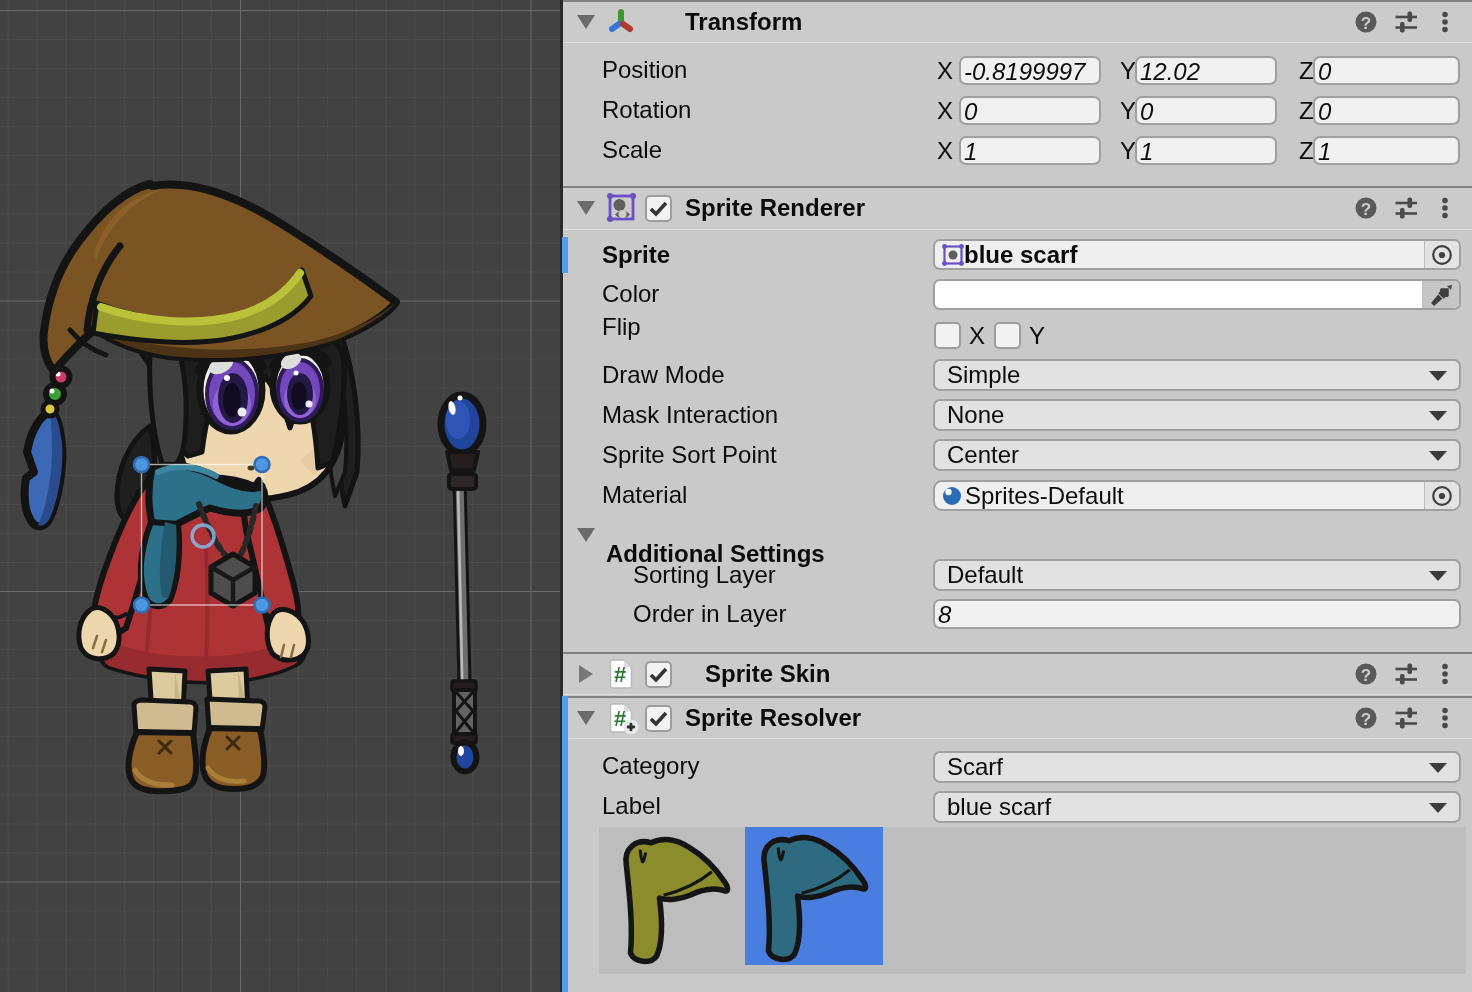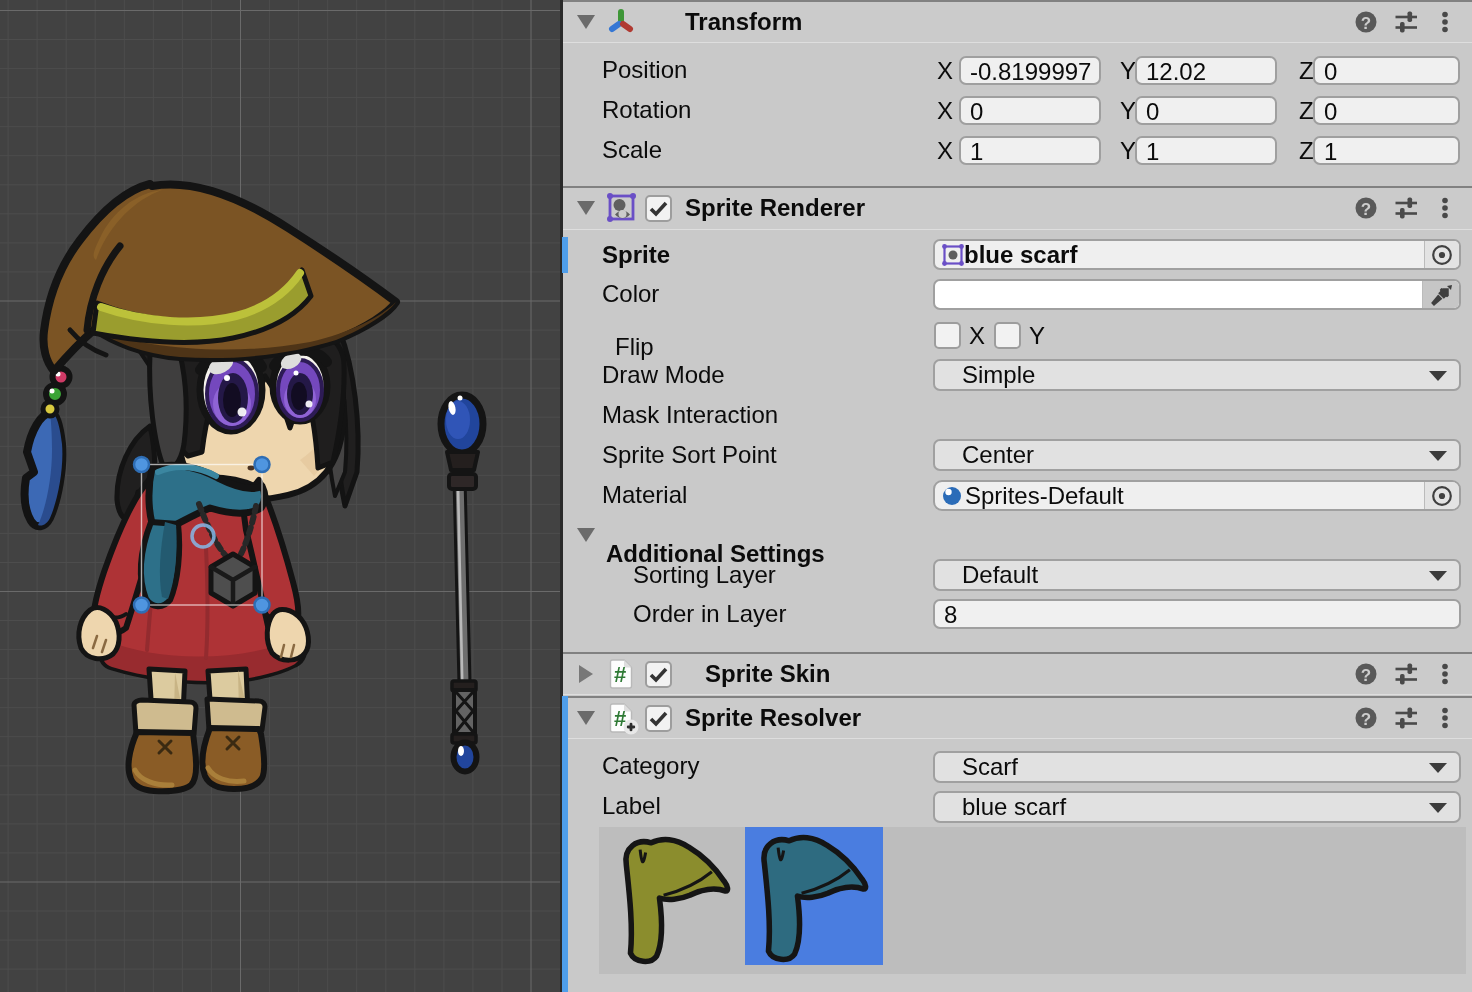--- a/index.html
+++ b/index.html
@@ -3,22 +3,22 @@
 <meta charset="utf-8">
 <style>
 html,body{margin:0;padding:0;background:#414141;}
 #page{position:relative;width:1472px;height:992px;overflow:hidden;font-family:"Liberation Sans",sans-serif;}
 #scene{position:absolute;left:0;top:0;width:560px;height:992px;background:#424242;}
 #sep{position:absolute;left:560px;top:0;width:3px;height:992px;background:#2a2a2a;}
 #insp{position:absolute;left:563px;top:0;width:909px;height:992px;background:#c9c9c9;}
 .hdr{position:absolute;left:0;width:909px;background:#cbcbcb;border-top:2px solid #818181;border-bottom:1px solid #dedede;box-sizing:border-box;}
 .lab{position:absolute;font-size:24px;color:#0b0b0b;line-height:30px;height:30px;white-space:nowrap;letter-spacing:0;}
 .b{font-weight:bold;}
-.tf{position:absolute;background:#f0f0f0;border:2px solid #9f9f9f;border-radius:7px;box-sizing:border-box;font-size:24px;color:#0b0b0b;padding-left:9px;letter-spacing:0;}
-.dd{position:absolute;left:370px;width:528px;height:32px;background:#e1e1e1;border:2px solid #a0a0a0;border-radius:7px;box-sizing:border-box;font-size:24px;color:#0b0b0b;padding-left:27px;line-height:28px;letter-spacing:0;}
+.tf{position:absolute;background:#f0f0f0;border:2px solid #9f9f9f;border-radius:7px;box-sizing:border-box;font-size:24px;color:#0b0b0b;padding-left:3px;letter-spacing:0;font-style:italic;}
+.dd{position:absolute;left:370px;width:528px;height:32px;background:#e1e1e1;border:2px solid #a0a0a0;border-radius:7px;box-sizing:border-box;font-size:24px;color:#0b0b0b;padding-left:12px;line-height:28px;letter-spacing:0;}
 .dd:after{content:"";position:absolute;right:12px;top:10px;width:0;height:0;border-left:9px solid transparent;border-right:9px solid transparent;border-top:10px solid #3c3c3c;}
 .obf{position:absolute;left:370px;width:528px;height:31px;background:#efefef;border:2px solid #a0a0a0;border-radius:7px;box-sizing:border-box;overflow:hidden;font-size:24px;color:#0b0b0b;letter-spacing:0;}
 .obtn{position:absolute;right:0;top:0;width:34px;height:100%;background:#e3e3e3;border-left:1px solid #bbb;}
 .cb{position:absolute;width:27px;height:27px;background:#f2f2f2;border:2px solid #9d9d9d;border-radius:5px;box-sizing:border-box;}
 .fold{position:absolute;width:0;height:0;border-left:9px solid transparent;border-right:9px solid transparent;border-top:14px solid #6b6b6b;}
 .foldr{position:absolute;width:0;height:0;border-top:9px solid transparent;border-bottom:9px solid transparent;border-left:14px solid #787878;}
 .blue{position:absolute;left:-1px;width:6px;background:#4f9eea;}
 svg{display:block;}
 </style>
 </head>
@@ -223,21 +223,21 @@
         </g>
     <g fill="#484848">
           <circle cx="92" cy="8.5" r="2.8"></circle>
           <circle cx="92" cy="16" r="2.8"></circle>
           <circle cx="92" cy="23.5" r="2.8"></circle>
         </g>
   </svg>
   <div class="blue" style="top:237px;height:36px;"></div>
   <div class="lab b" style="left:39px;top:240px;">Sprite</div>
   <div class="lab" style="left:39px;top:279px;">Color</div>
-  <div class="lab" style="left:39px;top:332px;margin-left:13px;">Flip</div>
+  <div class="lab" style="left:39px;top:312px;">Flip</div>
   <div class="lab" style="left:39px;top:360px;">Draw Mode</div>
   <div class="lab" style="left:39px;top:400px;">Mask Interaction</div>
   <div class="lab" style="left:39px;top:440px;">Sprite Sort Point</div>
   <div class="lab" style="left:39px;top:480px;">Material</div>
   <div class="obf" style="top:239px;">
     <svg style="position:absolute;left:7px;top:3px;" width="22" height="22" viewBox="0 0 22 22">
       <circle cx="11" cy="11" r="4.5" fill="#5e5e5e"></circle>
       <rect x="2.5" y="2.5" width="17" height="17" fill="none" stroke="#6a4fc6" stroke-width="2.2"></rect>
       <g fill="#6a4fc6">
             <circle cx="2.5" cy="2.5" r="2.4"></circle>
@@ -262,20 +262,21 @@
             <rect x="8.6" y="6.5" width="10.8" height="3.4" rx="1.2"></rect>
           </g>
       <path d="M20,3 l5,-1 l-1,5 z" fill="#3f3f3f"></path>
     </svg>
   </div>
   <div class="cb" style="left:371px;top:322px;"></div>
       <div class="lab" style="left:406px;top:321px;">X</div>
   <div class="cb" style="left:431px;top:322px;"></div>
       <div class="lab" style="left:466px;top:321px;">Y</div>
   <div class="dd" style="top:359px;">Simple</div>
+  <div class="dd" style="top:399px;">None</div>
   <div class="dd" style="top:439px;">Center</div>
   <div class="obf" style="top:480px;border-radius:9px;">
     <svg style="position:absolute;left:6px;top:3px;" width="22" height="22" viewBox="0 0 22 22">
           <circle cx="11" cy="11" r="9" fill="#2b6cb8"></circle>
           <circle cx="7.5" cy="7" r="3.2" fill="#fff"></circle>
         </svg>
     <span style="position:absolute;left:30px;top:0px;">Sprites-Default</span>
         <div class="obtn"></div>
     <svg style="position:absolute;right:3px;top:1px;" width="28" height="26" viewBox="0 0 28 26">
           <circle cx="14" cy="13" r="8.8" fill="none" stroke="#404040" stroke-width="2.2"></circle>

